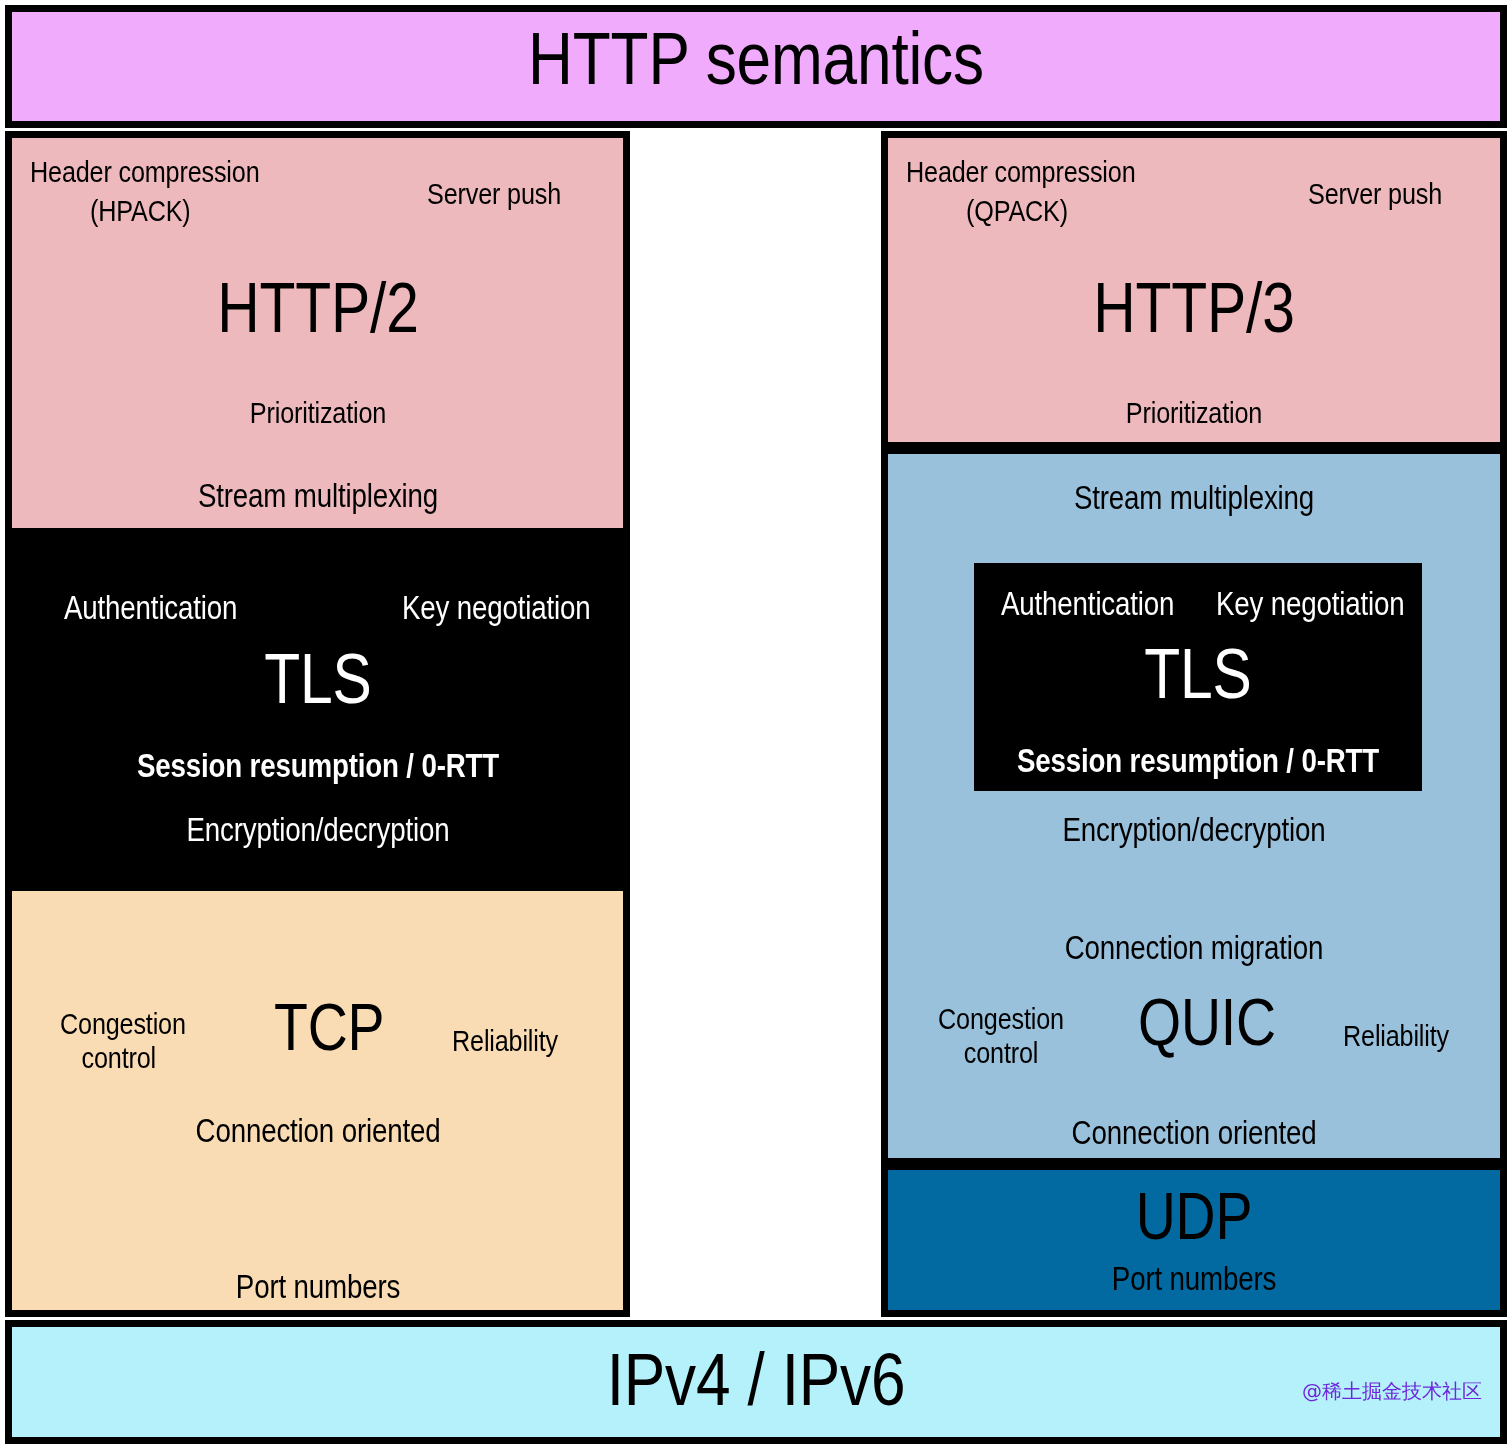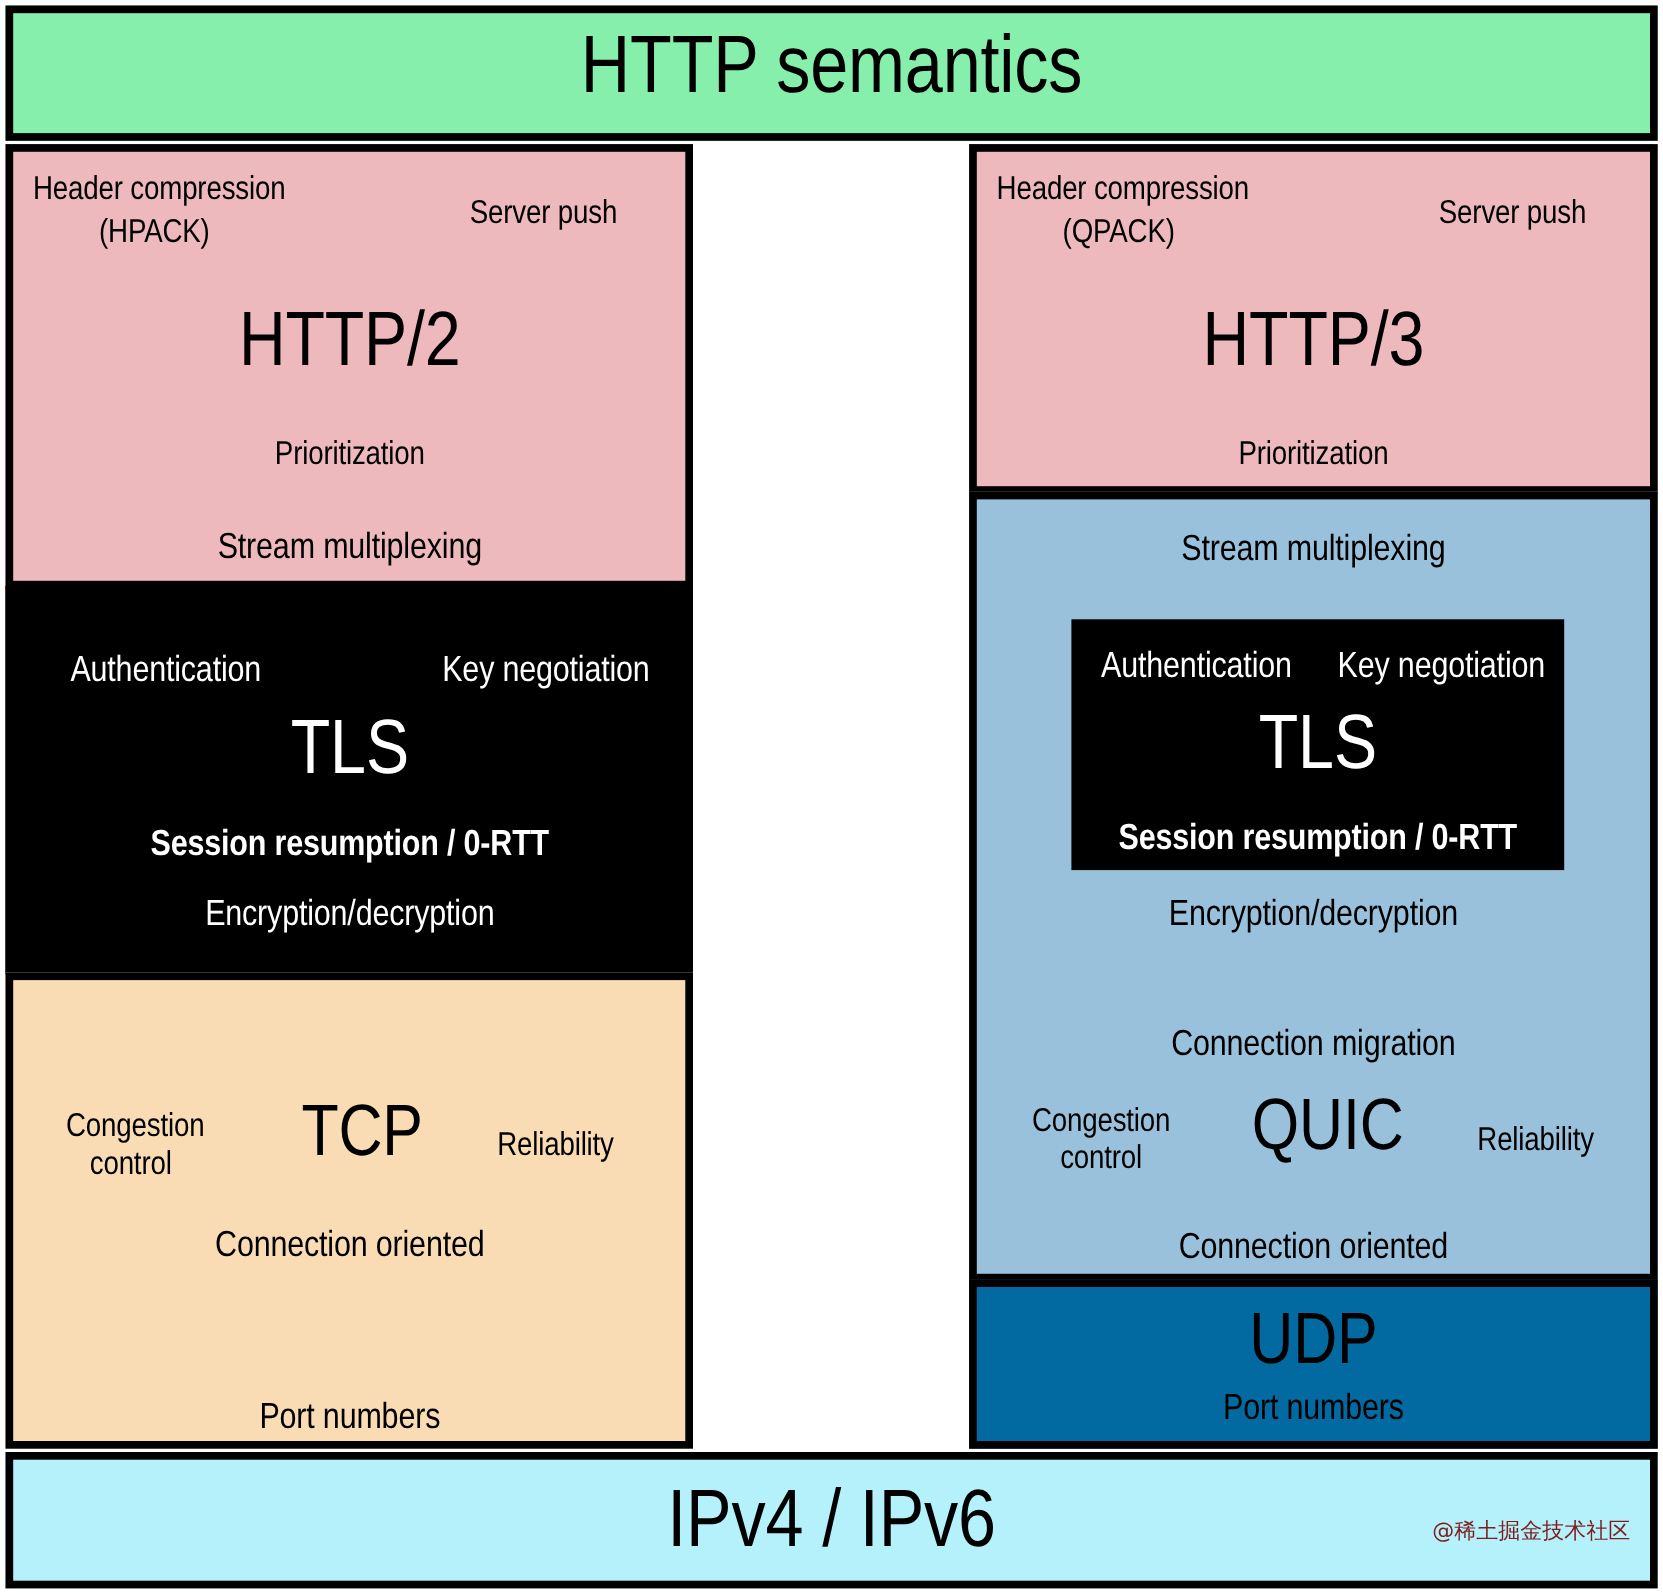--- a/index.html
+++ b/index.html
@@ -43,33 +43,33 @@
   .lbl.ctr { transform: translateX(-50%) scaleX(0.84); }
   .lbl.multi { white-space: normal; text-align: center; }
 
   .sm   { font-size: 30px; }
   .md   { font-size: 33px; }
   .big  { font-size: 66px; }
   .huge { font-size: 70px; }
   .title{ font-size: 74px; }
 
   
-  .c-banner { background: #86efac; }
+  .c-banner { background: #f0abfc; }
   .c-http   { background: #eeb9bd; }
   .c-tls    { background: #000000; }
   .c-tcp    { background: #fadcb4; }
   .c-quic   { background: #9ac1dc; }
   .c-udp    { background: #0369a1; }
   .c-ip     { background: #b4f1fb; }
 
   .watermark {
     position: absolute;
     font-family: "DejaVu Sans", sans-serif;
     font-size: 20px;
-    color: #7f1d1d;
+    color: #6d28d9;
     white-space: nowrap;
   }
 </style>
 </head>
 <body>
 
 <div id="canvas">
 
   <div class="box c-banner" style="left:5px; top:5px; width:1502px; height:123px;">
     <div class="lbl ctr title" style="left:50%; top:6px;">HTTP semantics</div>

